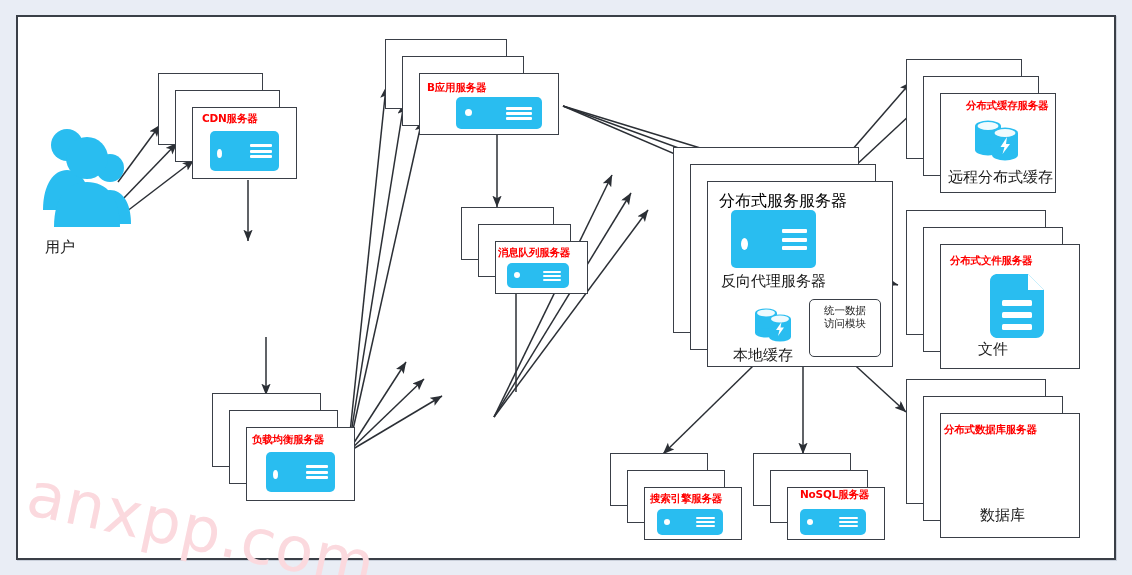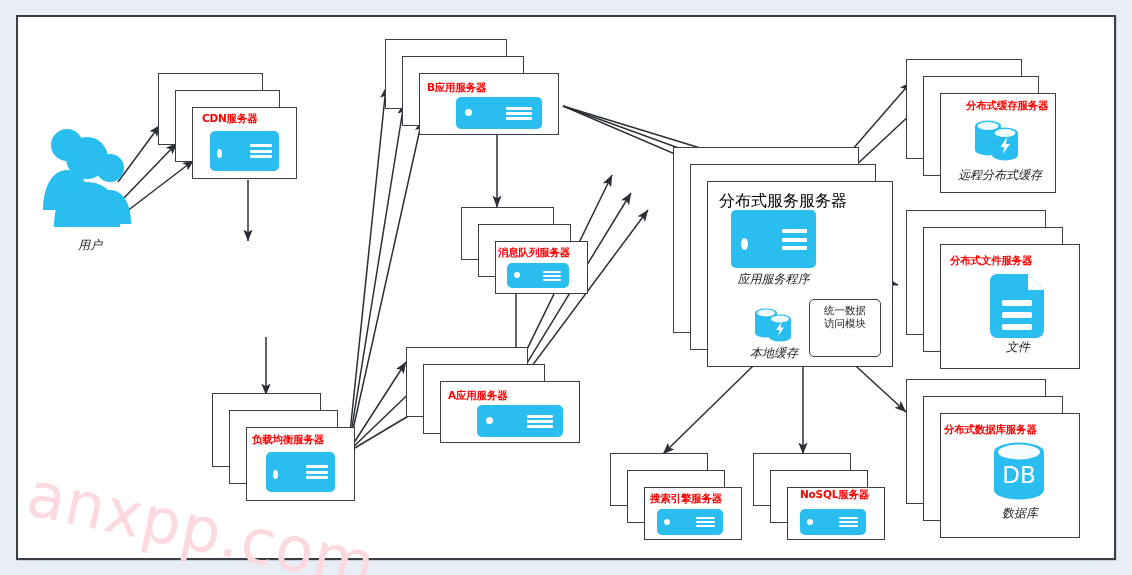--- a/index.html
+++ b/index.html
@@ -63,27 +63,25 @@
     justify-content: space-between;
   }
   .srv .bars i {
     display: block;
     background: #ffffff;
     border-radius: 1px;
   }
   
   .cap {
     position: absolute;
-    font-size: 12px;
+    font-size: 15px;
     color: #1a1a1a;
-    text-align: center;
     white-space: nowrap;
     z-index: 5;
     line-height: 1.1;
-    font-style: italic;
   }
   
   .groupstack .card {
     position: absolute;
     border: 1.6px solid #3a3f47;
     background: #ffffff;
   }
   
   .module {
     position: absolute;
@@ -244,50 +242,36 @@
     <div class="srv" style="left:46px; top:56px; width:62px; height:25px;">
       <div class="dot" style="left:7px; top:9px; width:6px; height:6px; border-radius:50%;"></div>
       <div class="bars" style="right:8px; top:8px; width:18px; height:10px;">
         <i style="height:2px;"></i>
           <i style="height:2px;"></i>
           <i style="height:2px;"></i>
       </div>
     </div>
   </div>
 
-  <div class="stack" style="left:388px; top:330px; width:190px; height:120px;">
-    <div class="card back2" style="width:122px; height:70px;"></div>
-    <div class="card back1" style="width:122px; height:70px;"></div>
-    <div class="card front" style="width:140px; height:62px;"></div>
-    <div class="label" style="left:42px; top:43px;">A应用服务器</div>
-    <div class="srv" style="left:71px; top:58px; width:86px; height:32px;">
-      <div class="dot" style="left:9px; top:12px; width:7px; height:7px; border-radius:50%;"></div>
-      <div class="bars" style="right:10px; top:10px; width:26px; height:13px;">
-        <i style="height:3px;"></i>
-          <i style="height:3px;"></i>
-          <i style="height:3px;"></i>
-      </div>
-    </div>
-  </div>
 
   <div class="groupstack" style="position:absolute; left:608px; top:130px; width:230px; height:225px;margin-left:47px;">
     <div class="card" style="left:0; top:0; width:186px; height:186px;"></div>
     <div class="card" style="left:17px; top:17px; width:186px; height:186px;"></div>
     <div class="card" style="left:34px; top:34px; width:186px; height:186px; z-index:2;"></div>
     <div class="label big-label" style="position:absolute; left:46px; top:44px; z-index:6;">分布式服务服务器</div>
 
     <div class="srv" style="left:58px; top:63px; width:85px; height:58px; z-index:5;">
       <div class="dot" style="left:10px; top:28px; width:7px; height:12px;"></div>
       <div class="bars" style="right:9px; top:19px; width:25px; height:21px;">
         <i style="height:4px;"></i>
           <i style="height:4px;"></i>
           <i style="height:4px;"></i>
       </div>
     </div>
-    <div class="cap" style="left:48px; top:126px; width:105px;">应用服务程序</div>
+    <div class="cap" style="left:48px; top:126px; width:105px;">反向代理服务器</div>
 
     <div style="position:absolute; left:80px; top:158px; width:42px; height:40px; z-index:5;">
       <svg width="42" height="40" viewBox="0 0 42 40" xmlns="http://www.w3.org/2000/svg">
         <g fill="#29bdf0">
           <ellipse cx="13" cy="8" rx="11" ry="4.6"></ellipse>
           <rect x="2" y="8" width="22" height="20"></rect>
           <ellipse cx="13" cy="28" rx="11" ry="4.6"></ellipse>
           <ellipse cx="27" cy="14" rx="11" ry="4.6"></ellipse>
           <rect x="16" y="14" width="22" height="18"></rect>
           <ellipse cx="27" cy="32" rx="11" ry="4.6"></ellipse>
@@ -343,31 +327,20 @@
       </svg>
     </div>
     <div class="cap" style="left:72px; top:131px; width:80px;">文件</div>
   </div>
 
   <div class="stack" style="left:888px; top:362px; width:180px; height:170px;">
     <div class="card back2" style="width:140px; height:125px;"></div>
     <div class="card back1" style="width:140px; height:125px;"></div>
     <div class="card front" style="width:140px; height:125px;"></div>
     <div class="label" style="left:38px; top:45px;">分布式数据库服务器</div>
-    <div style="position:absolute; left:84px; top:62px; width:58px; height:62px; z-index:5;">
-      <svg width="58" height="62" viewBox="0 0 58 62" xmlns="http://www.w3.org/2000/svg">
-        <g fill="#29bdf0">
-          <ellipse cx="29" cy="11" rx="25" ry="9.5"></ellipse>
-          <rect x="4" y="11" width="50" height="38"></rect>
-          <ellipse cx="29" cy="49" rx="25" ry="9.5"></ellipse>
-        </g>
-        <ellipse cx="29" cy="11" rx="21" ry="7.5" fill="#ffffff" opacity="0.95"></ellipse>
-        <text x="29" y="42" font-family="DejaVu Sans, Liberation Sans, sans-serif" font-size="23" fill="#ffffff" text-anchor="middle">DB</text>
-      </svg>
-    </div>
     <div class="cap" style="left:74px; top:128px; width:80px;">数据库</div>
   </div>
 
   <div class="stack" style="left:592px; top:436px; width:160px; height:100px;">
     <div class="card back2" style="width:98px; height:53px;"></div>
     <div class="card back1" style="width:98px; height:53px;"></div>
     <div class="card front" style="width:98px; height:53px;"></div>
     <div class="label" style="left:40px; top:40px;">搜索引擎服务器</div>
     <div class="srv" style="left:47px; top:56px; width:66px; height:26px;">
       <div class="dot" style="left:7px; top:10px; width:6px; height:6px; border-radius:50%;"></div>

